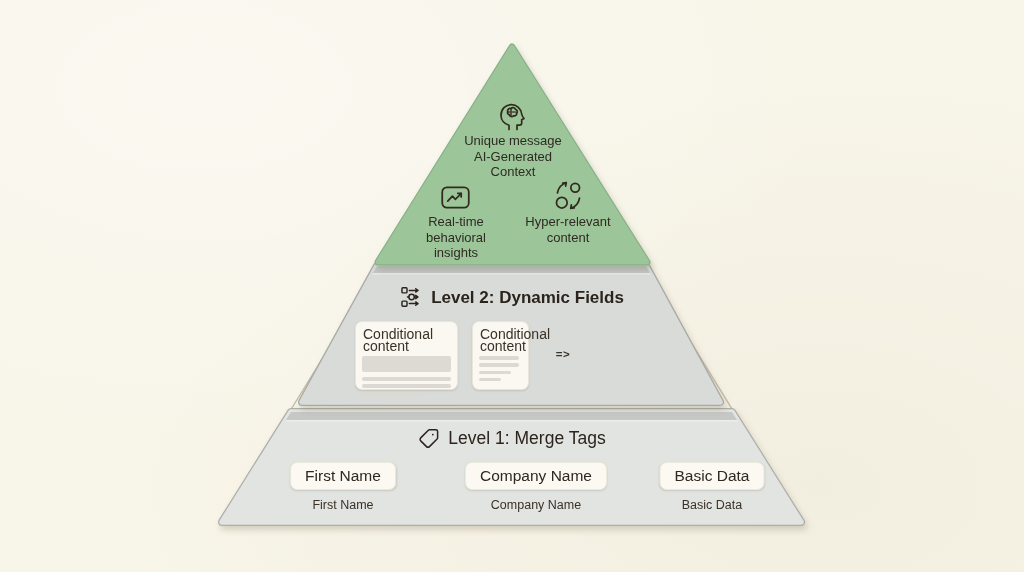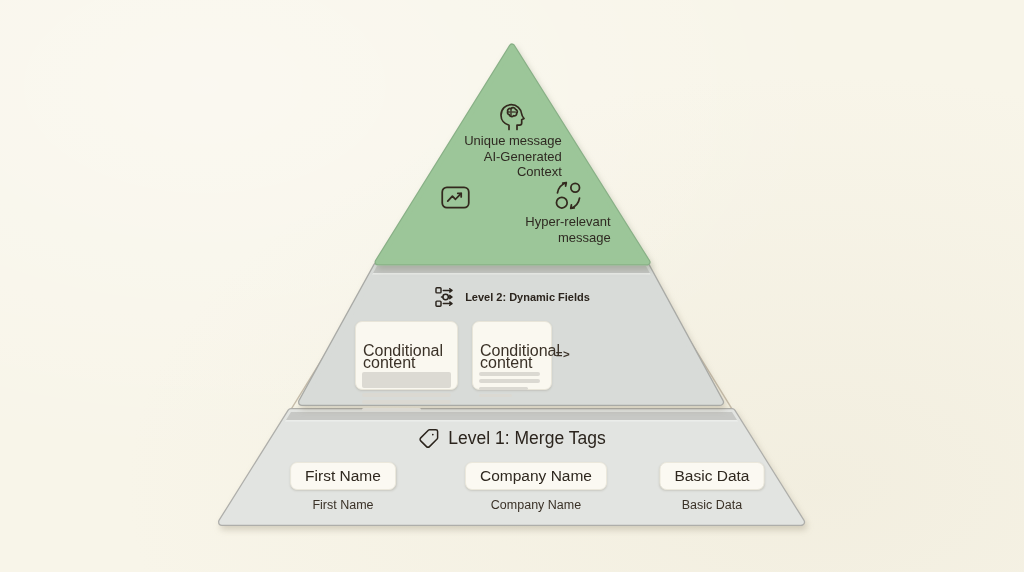--- a/index.html
+++ b/index.html
@@ -8,39 +8,39 @@
     background:#f8f5e9;
     background-image:
       radial-gradient(ellipse at 20% 15%, rgba(255,255,255,.35), rgba(255,255,255,0) 55%),
       radial-gradient(ellipse at 80% 85%, rgba(225,218,195,.25), rgba(225,218,195,0) 60%);
     font-family:"Liberation Sans", sans-serif;
     color:#33291e;
   }
   .shapes{position:absolute;inset:0;}
   .abs{position:absolute;}
   .centered{transform:translateX(-50%);}
-  .multiline{white-space:pre-line;text-align:right;}
+  .multiline{white-space:pre-line;text-align:center;}
   .icon svg{display:block;}
 
   
   .l3-main-icon{left:494px;top:99px;}
   .l3-main-label{left:513px;top:133px;font-size:13px;line-height:15.5px;font-weight:500;color:#2f2a22;}
   .l3-left-icon{left:441px;top:186px;}
   .l3-left-label{left:456px;top:214px;font-size:13px;line-height:15.5px;font-weight:500;color:#2f2a22;}
   .l3-right-icon{left:551px;top:178px;}
   .l3-right-label{left:568px;top:214px;font-size:13px;line-height:15.5px;font-weight:500;color:#2f2a22;}
 
   
-  .l2-header{left:50%;top:286px;display:flex;align-items:center;gap:9px;
-             font-size:11px;font-weight:700;color:#2b241d;}
+  .l2-header{left:50%;top:286px;display:flex;align-items:flex-end;gap:9px;
+             font-size:17px;font-weight:700;color:#2b241d;}
   .card{background:#faf8f0;border:1px solid #e8e5d9;border-radius:7px;
         box-shadow:0 1px 2px rgba(120,110,90,.22);padding:6px;box-sizing:border-box;}
   .card1{left:355px;top:321px;width:103px;height:69px;}
-  .card2{left:472px;top:321px;width:80px;height:69px;}
-  .card-title{font-size:16px;line-height:11.5px;color:#3a3127;margin:17px 0 4px 1px;}
+  .card2{left:472px;top:321px;width:57px;height:69px;}
+  .card-title{font-size:14px;line-height:11.5px;color:#3a3127;margin:1px 0 4px 1px;}
   .ph-block{height:16px;background:#dcdad3;border-radius:2px;margin-bottom:5px;}
   .ph-line{height:3.5px;background:#dbd9d2;border-radius:2px;margin-top:3.8px;}
   .w100{width:100%;} .w93{width:93%;} .w74{width:74%;} .w66{width:66%;} .w50{width:50%;}
   .or-label{left:464px;top:348px;font-size:12.5px;color:#3a3127;padding-left:32px;}
   .arrow-label{left:563px;top:348px;font-size:11.5px;font-weight:700;color:#3a3127;letter-spacing:.5px;}
   .l2-desc{left:577px;top:328px;width:118px;font-size:11.8px;line-height:14.8px;
            color:#33291e;white-space:pre-line;text-align:left;}
 
   
   .l1-header{left:50%;top:428px;display:flex;align-items:flex-end;gap:9px;
@@ -99,33 +99,36 @@
 AI-Generated
 Context</div>
 
   <div class="abs icon l3-left-icon">
     <svg width="29" height="23" viewBox="0 0 28 22" fill="none" stroke="#33291e" stroke-width="1.7" stroke-linecap="round" stroke-linejoin="round">
       <rect x="1.2" y="1.2" width="25.6" height="19.6" rx="4.5"></rect>
       <path d="M6.5 14.5 l4.5-4.8 3 3 5.5-5.7"></path>
       <path d="M16.2 7 h3.3 v3.4"></path>
     </svg>
   </div>
+  <div class="abs centered multiline l3-left-label">Real-time
+behavioral
+insights</div>
 
   <div class="abs icon l3-right-icon">
     <svg width="35" height="35" viewBox="0 0 34 34" fill="none" stroke="#33291e" stroke-width="1.7" stroke-linecap="round" stroke-linejoin="round">
       <circle cx="23.5" cy="9.5" r="4.2"></circle>
       <circle cx="10.5" cy="24" r="5.2"></circle>
       <path d="M6.3 14.5 A12.5 12.5 0 0 1 14.8 4.6"></path>
       <path d="M14.8 4.6 l-3.4 .4 M14.8 4.6 l-.6 3.2"></path>
       <path d="M27.7 19.5 A12.5 12.5 0 0 1 19.2 29.4"></path>
       <path d="M19.2 29.4 l3.4-.4 M19.2 29.4 l.6-3.2"></path>
     </svg>
   </div>
   <div class="abs centered multiline l3-right-label">Hyper-relevant
-message</div>
+content</div>
 
   <div class="abs centered l2-header">
     <span class="icon">
       <svg width="22" height="22" viewBox="0 0 24 24" fill="none" stroke="#2b241d" stroke-width="1.6" stroke-linecap="round" stroke-linejoin="round">
         <rect x="2" y="2" width="5.5" height="5.5" rx="1"></rect>
         <rect x="2" y="16.5" width="5.5" height="5.5" rx="1"></rect>
         <circle cx="12.5" cy="12" r="3"></circle>
         <path d="M10 4.8 h9.5 M17 3 l2.5 1.8 L17 6.6"></path>
         <path d="M8 12 h1.7 M15.7 12 h3.8 M17 10.2 l2.5 1.8 L17 13.8"></path>
         <path d="M10 19.2 h9.5 M17 17.4 l2.5 1.8 L17 21"></path>

